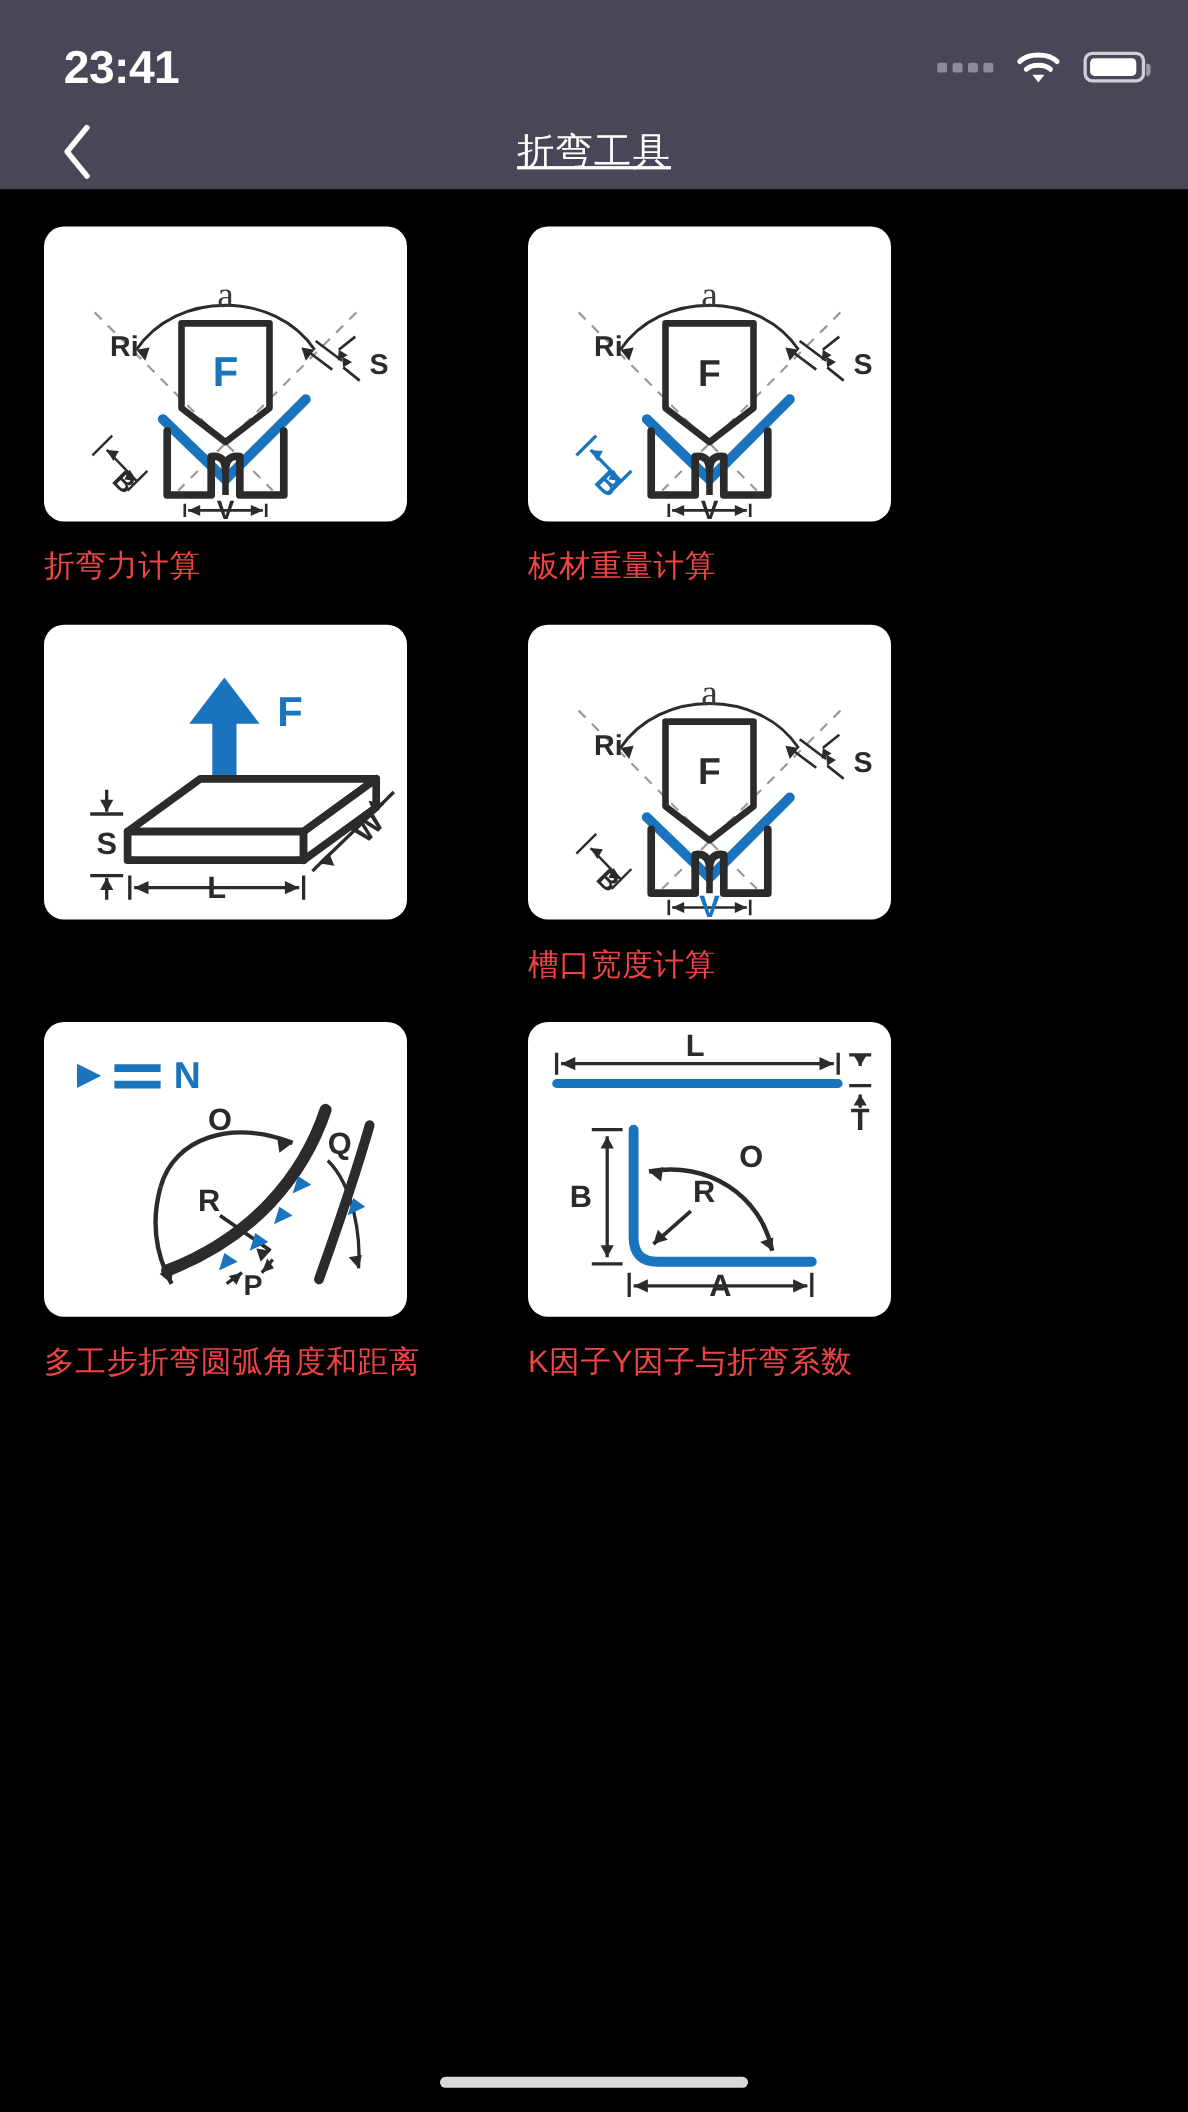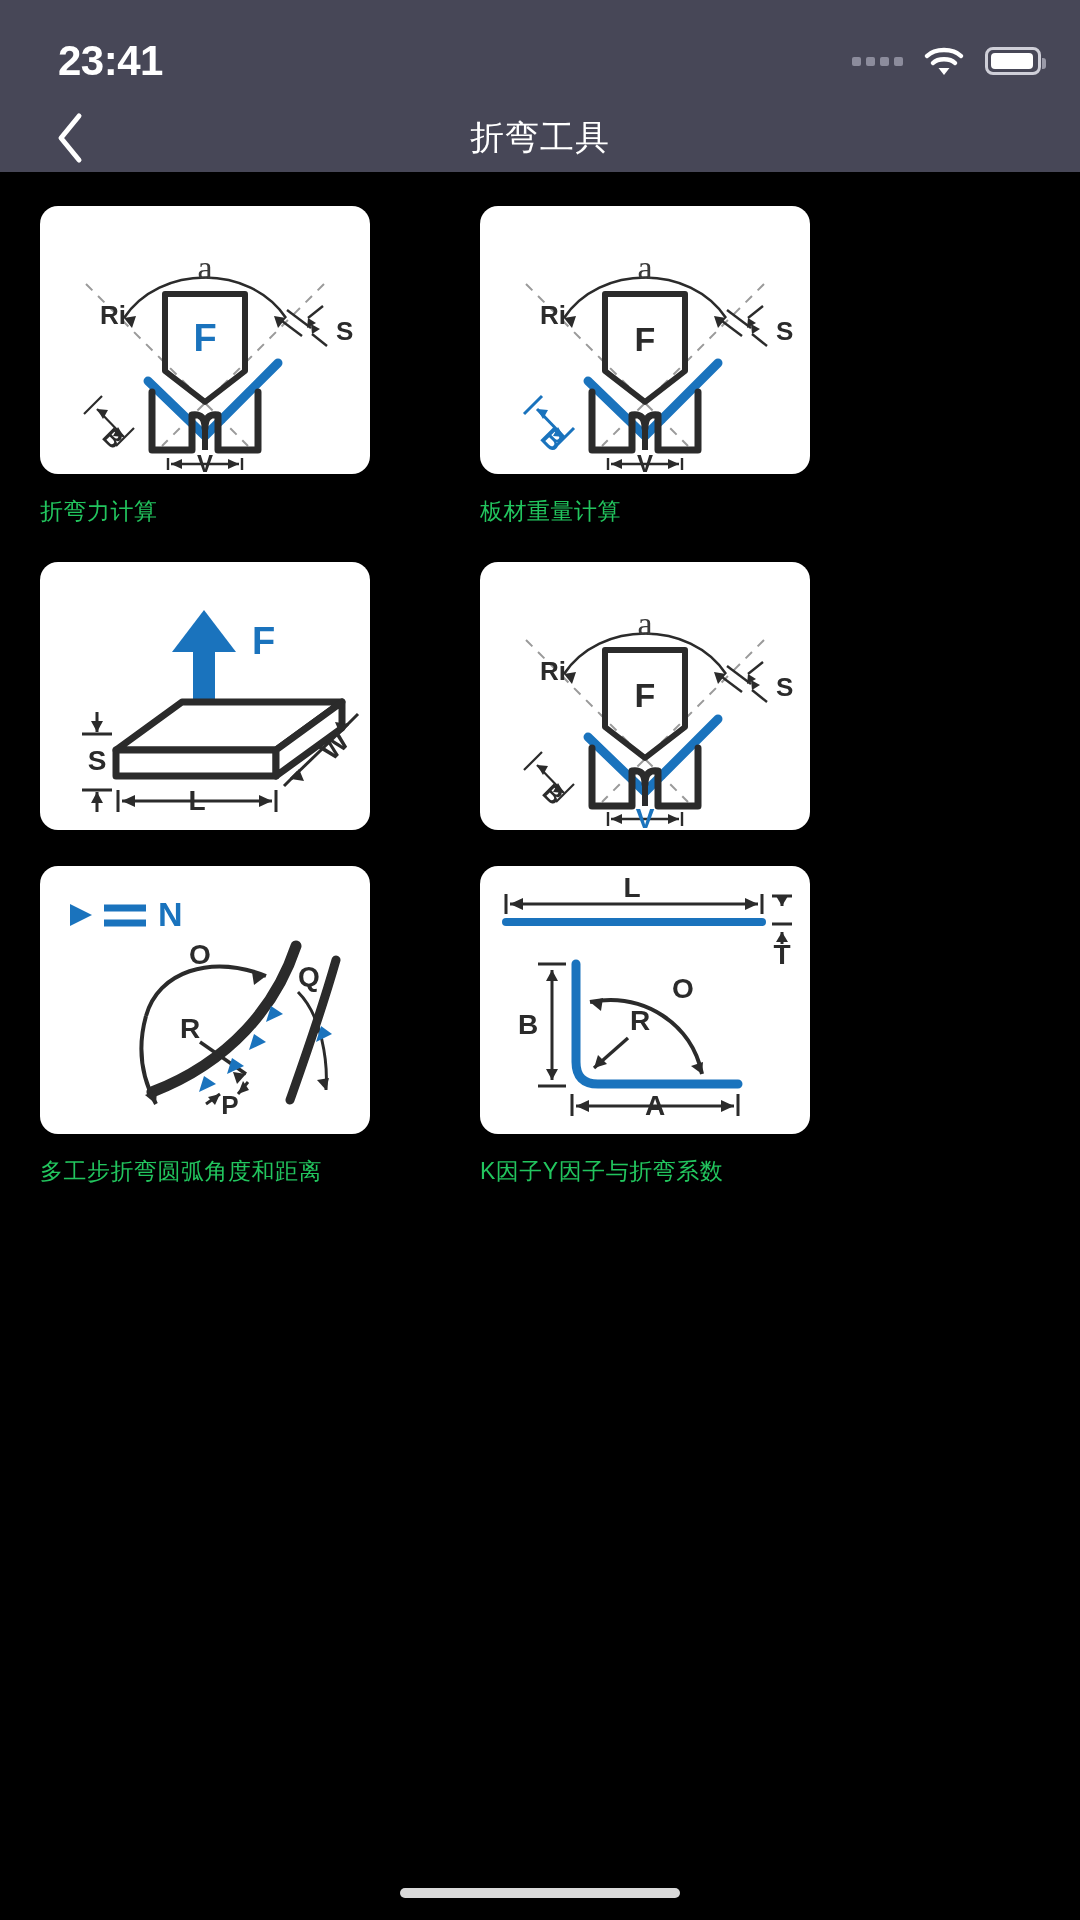--- a/index.html
+++ b/index.html
@@ -82,20 +82,21 @@
   .back-btn svg { display: block; }
   .nav-title {
     position: absolute;
     left: 0; right: 0;
     text-align: center;
     color: #ffffff;
     font-size: 34px;
     font-weight: 400;
     letter-spacing: 1px;
     pointer-events: none;
+    text-decoration: underline;
   }
 
   
   .grid {
     padding: 34px 40px 0 40px;
     display: grid;
     grid-template-columns: 330px 330px;
     column-gap: 110px;
     row-gap: 36px;
   }
@@ -103,22 +104,22 @@
   .card {
     width: 330px; height: 268px;
     background: #ffffff;
     border-radius: 18px;
     overflow: hidden;
     display: flex; align-items: center; justify-content: center;
     cursor: pointer;
   }
   .card svg { display: block; width: 330px; height: 268px; }
   .card-label {
-    color: #22c55e;
-    font-size: 23px;
+    color: #ef4444;
+    font-size: 28px;
     margin-top: 24px;
     line-height: 1.2;
     letter-spacing: 0.5px;
     white-space: nowrap;
   }
 
   
   .home-indicator {
     position: absolute;
     bottom: 22px;
@@ -366,20 +367,21 @@
         <g class="ink" stroke-width="2.4">
           <line x1="128" y1="250" x2="128" y2="264"></line>
           <line x1="202" y1="250" x2="202" y2="264"></line>
           <line x1="131" y1="257" x2="199" y2="257"></line>
         </g>
         <path d="M131 257 l11 -5 l0 10 z" class="ink-fill"></path>
         <path d="M199 257 l-11 -5 l0 10 z" class="ink-fill"></path>
         <text class="lbl-accent" x="165" y="266" font-size="28" text-anchor="middle">V</text>
       </svg>
     </div>
+    <div class="card-label">槽口宽度计算</div>
   </div>
 
   <div class="cell">
     <div class="card">
       <svg viewBox="0 0 330 268">
 
         <path d="M30 38 L52 49 L30 60 Z" class="accent-fill"></path>
         <g class="accent" stroke-width="7">
           <line x1="64" y1="42" x2="106" y2="42"></line>
           <line x1="64" y1="57" x2="106" y2="57"></line>

